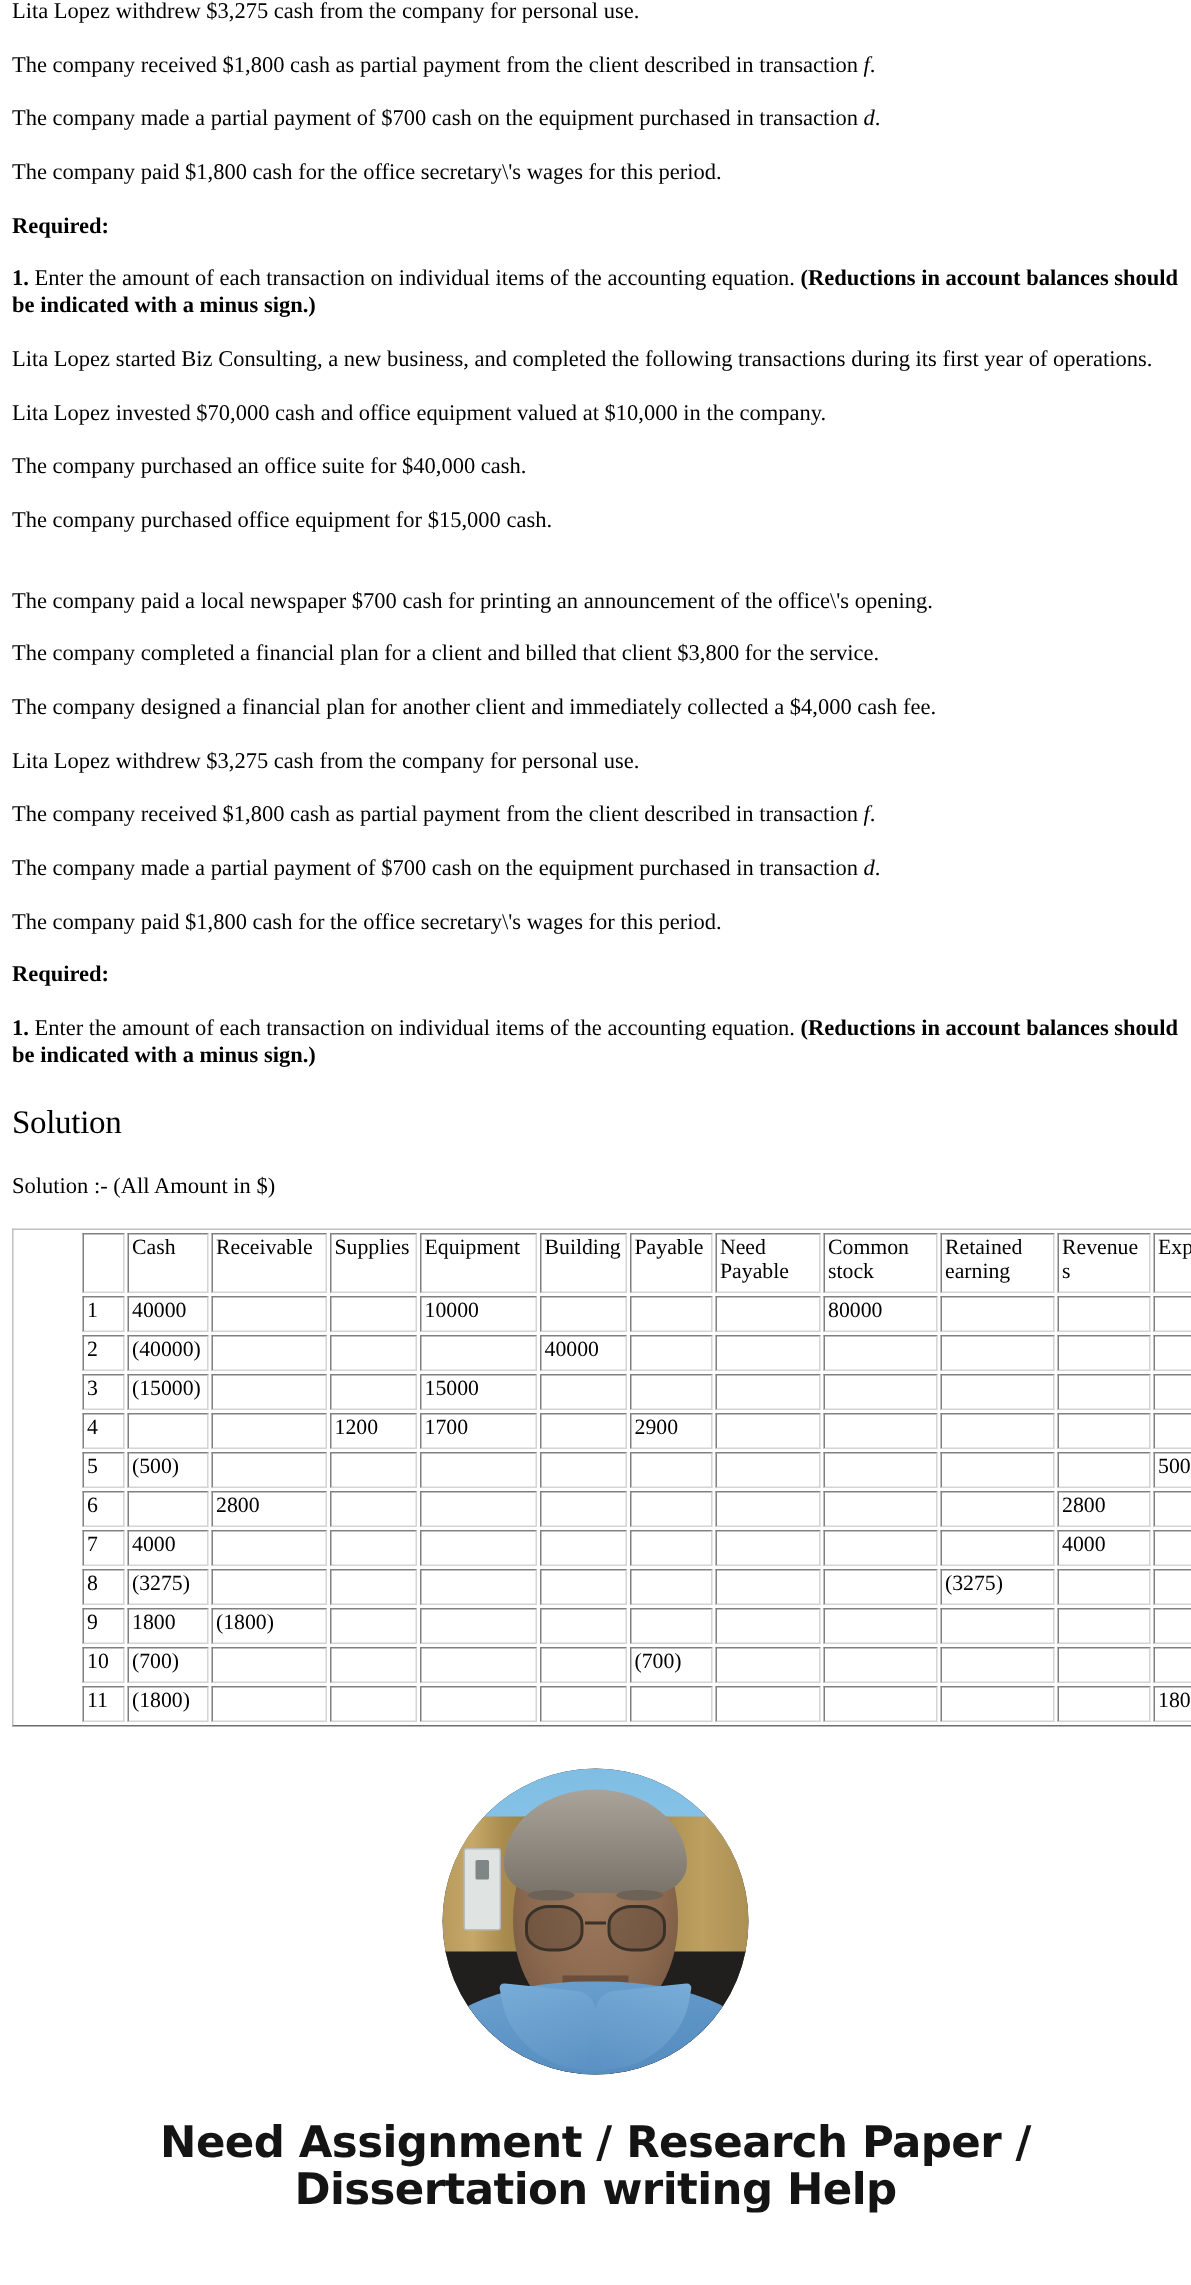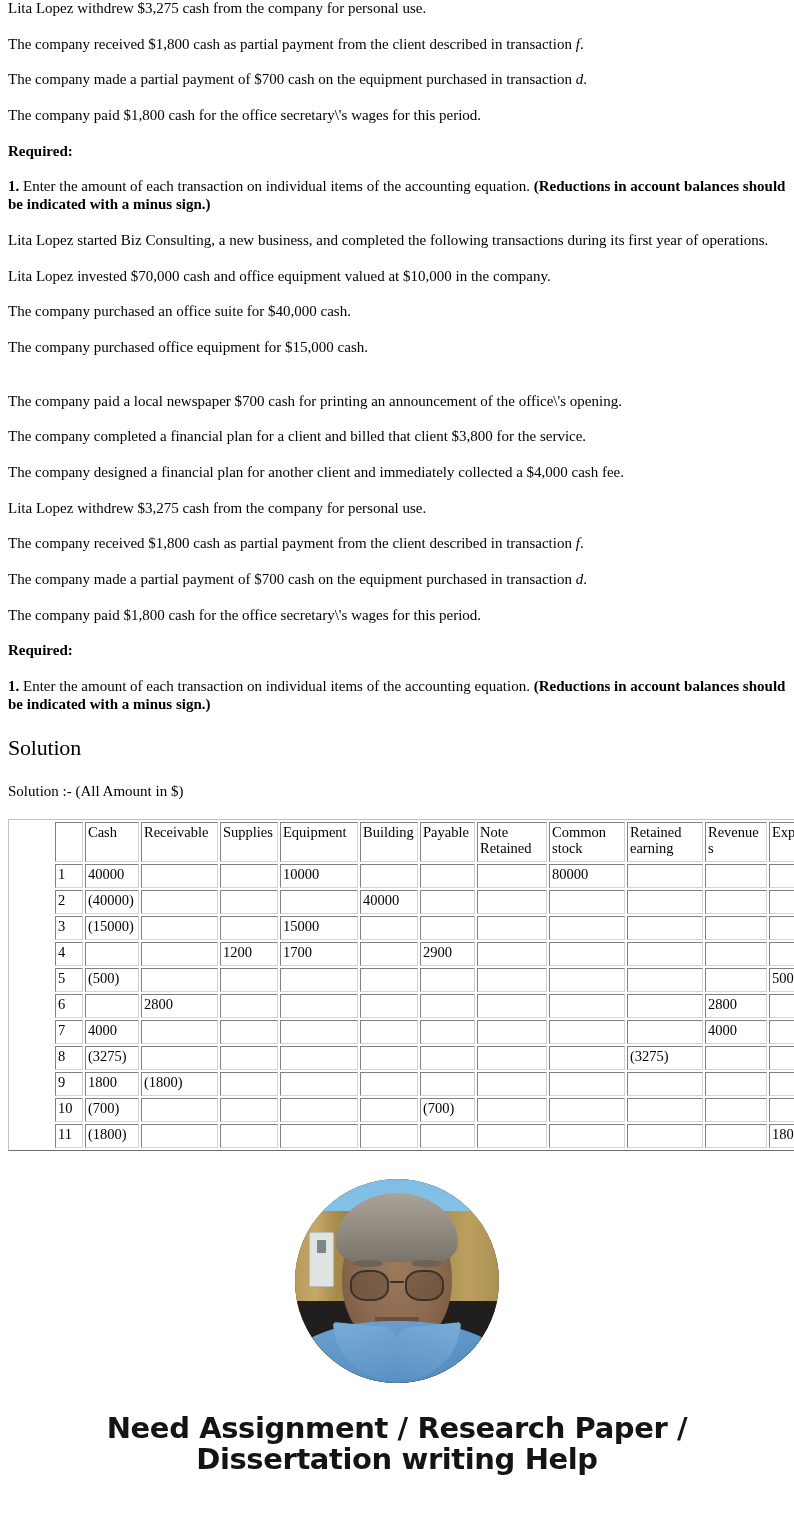--- a/index.html
+++ b/index.html
@@ -314,21 +314,21 @@
     </colgroup>
     <thead>
       <tr>
         <td></td>
         <td>Cash</td>
         <td>Receivable</td>
         <td>Supplies</td>
         <td>Equipment</td>
         <td>Building</td>
         <td>Payable</td>
-        <td>Note Retained</td>
+        <td>Need Payable</td>
         <td>Common stock</td>
         <td>Retained earning</td>
         <td>Revenues</td>
         <td>Expenses</td>
       </tr>
     </thead>
     <tbody>
         <tr>
           <td>1</td>
           <td>40000</td>

